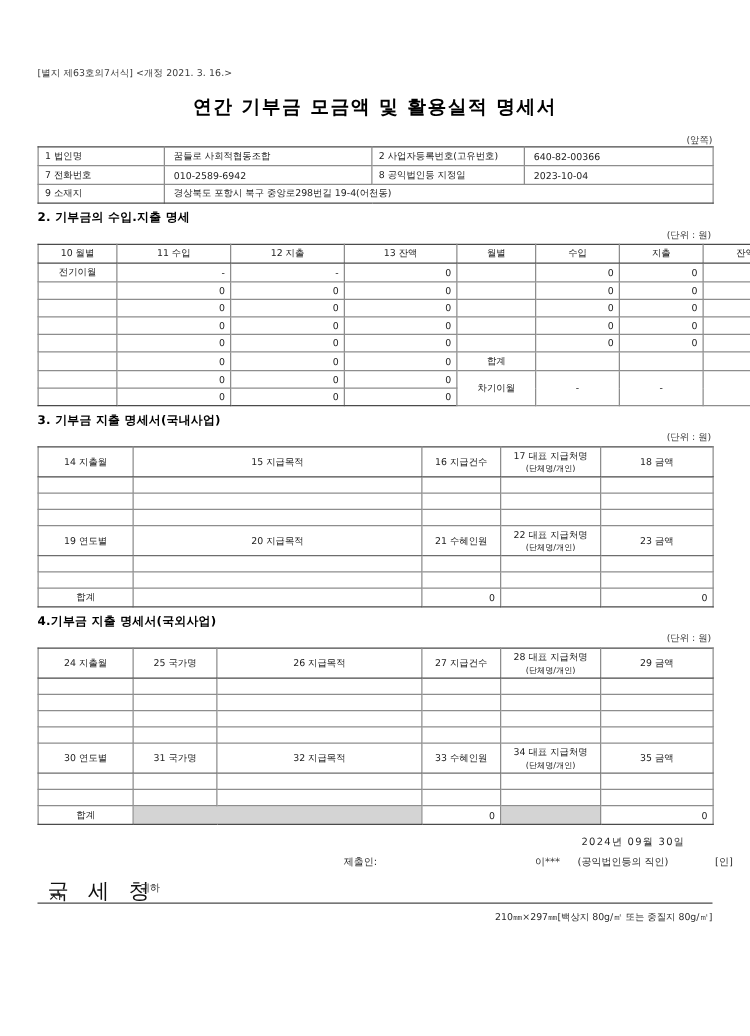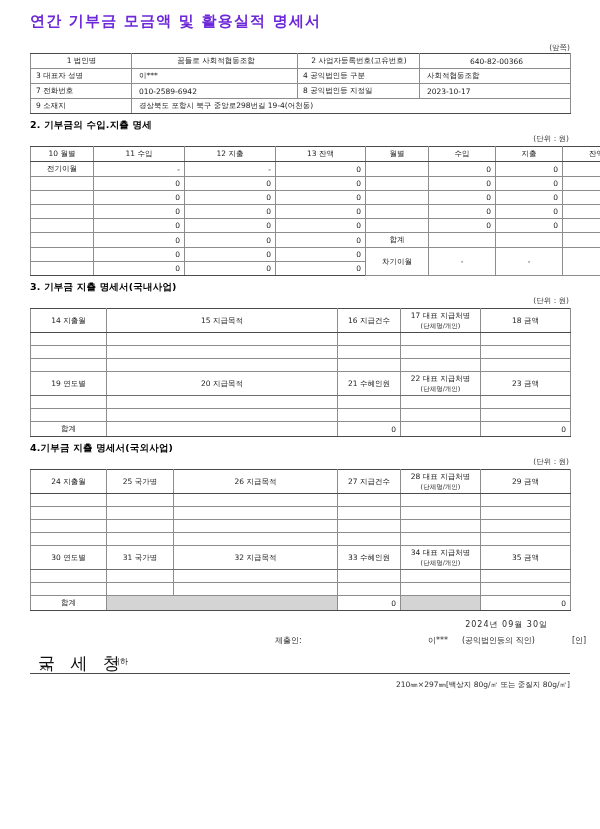--- a/index.html
+++ b/index.html
@@ -9,22 +9,22 @@
     background:#ffffff;
     font-family:"DejaVu Sans","Liberation Sans",sans-serif;
     color:#1c1c1c;
     -webkit-font-smoothing:none;
   }
   .page { position:relative; width:600px; height:829px; padding:0 30px; }
 
   
   .form-code { font-size:7.5px; color:#3a3a3a; padding-top:54px; letter-spacing:.1px; }
   .doc-title {
-    text-align:left; font-size:15px; font-weight:bold;
-    letter-spacing:1.2px; margin-top:12px; color:#6d28d9;
+    text-align:center; font-size:15px; font-weight:bold;
+    letter-spacing:1.2px; margin-top:12px; color:#000000;
   }
   .side-note { text-align:right; font-size:7.5px; color:#3a3a3a; margin-top:12px; }
 
   
   .sec-head {
     font-size:9.5px; font-weight:bold; color:#000;
     margin-top:5px; margin-bottom:2px; letter-spacing:.2px;
   }
   .unit-note { text-align:right; font-size:7.5px; color:#3a3a3a; margin:1px 1px 2px; }
 
@@ -34,21 +34,21 @@
     border:0.6px solid #8d8d8d;
     font-size:7.5px; font-weight:normal;
     padding:2px 4px; height:14px; color:#222;
     overflow:hidden; white-space:nowrap;
   }
 
   
   .t-basic td { height:15px; }
   .t-basic .lbl { padding-left:5px; }
   .t-basic .val { padding-left:7px;margin-left:22px; }
-  .t-basic tr:first-child td { border-top:1.1px solid #4a4a4a;text-align:center; }
+  .t-basic tr:first-child td { border-top:1.1px solid #4a4a4a; }
   .t-basic tr:last-child td { border-bottom:1.1px solid #4a4a4a; }
 
   
   .t-inout td { text-align:right; height:13.6px; }
   .t-inout td.c { text-align:center; }
   .t-inout thead td { text-align:center; font-weight:normal; }
   .t-inout thead td { border-top:1.1px solid #4a4a4a; border-bottom:1px solid #6d6d6d;}
   .t-inout tr:last-child td { border-bottom:1.1px solid #4a4a4a; }
 
   
@@ -76,48 +76,43 @@
   .attn { position:absolute; left:82px; top:4px; font-size:8px; color:#2a2a2a; }
   .rule { border-bottom:1.1px solid #4a4a4a; margin-top:1px; }
 
   .paper-note { text-align:right; font-size:7.5px; color:#2a2a2a; margin-top:6px; }
 </style>
 </head>
 <body>
 
 <div class="page">
 
+  <div class="form-code">[별지 제63호의7서식] &lt;개정 2021. 3. 16.&gt;</div>
   <div class="doc-title">연간 기부금 모금액 및 활용실적 명세서</div>
   <div class="side-note">(앞쪽)</div>
 
   <table class="t-basic">
     <colgroup>
         <col style="width:101px">
         <col style="width:166px">
         <col style="width:122px">
         <col style="width:151px">
       </colgroup>
     <tbody>
       <tr>
         <td class="lbl">1 법인명</td>
         <td class="val">꿈들로 사회적협동조합</td>
         <td class="lbl">2 사업자등록번호(고유번호)</td>
         <td class="val">640-82-00366</td>
       </tr>
       <tr>
-        <td class="lbl">3 대표자 성명</td>
-        <td class="val">이***</td>
-        <td class="lbl">4 공익법인등 구분</td>
-        <td class="val">사회적협동조합</td>
-      </tr>
-      <tr>
         <td class="lbl">7 전화번호</td>
         <td class="val">010-2589-6942</td>
         <td class="lbl">8 공익법인등 지정일</td>
-        <td class="val">2023-10-17</td>
+        <td class="val">2023-10-04</td>
       </tr>
       <tr>
         <td class="lbl">9 소재지</td>
         <td class="val" colspan="3">경상북도 포항시 북구 중앙로298번길 19-4(어천동)</td>
       </tr>
     </tbody>
   </table>
 
   <div class="sec-head">2. 기부금의 수입.지출 명세</div>
   <div class="unit-note">(단위 : 원)</div>

